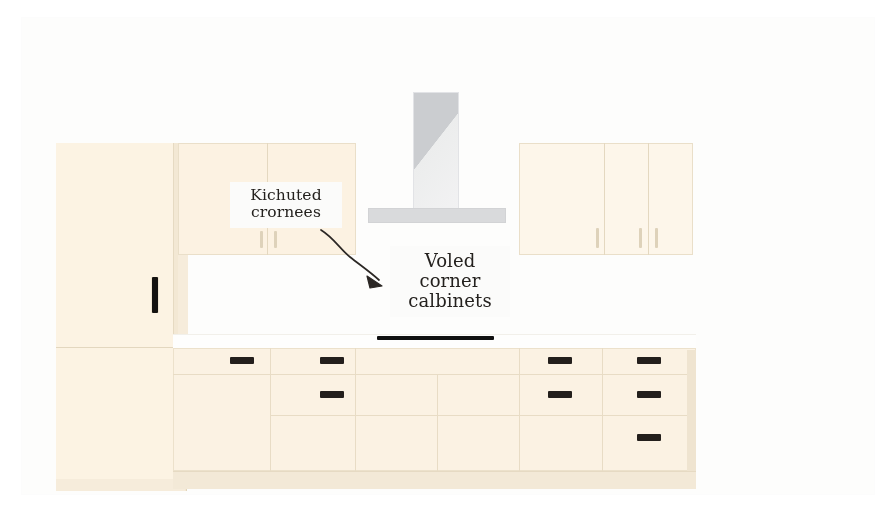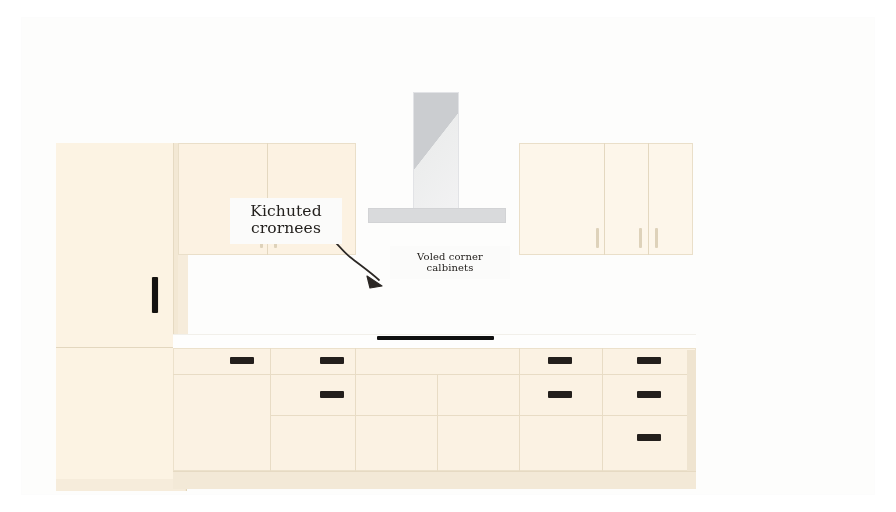--- a/index.html
+++ b/index.html
@@ -131,21 +131,21 @@
     color: #24211e;
     font-family: "DejaVu Serif", serif;
     font-size: 15px;
     line-height: 1.12;
     text-align: center;
     padding: 5px 8px 6px 8px;
     white-space: pre-line;
     letter-spacing: 0.1px;
   }
   .anno.a1 { font-size: 15.5px; }
-  .anno.a2 { font-size: 10px; }
+  .anno.a2 { font-size: 18px; }
   svg.arrow {
     position: absolute;
     overflow: visible;
     pointer-events: none;
   }
 </style>
 </head>
 <body>
 
 <div id="scene">
@@ -203,20 +203,20 @@
     <div class="piece side-edge" style="left:665px; top:332px; width:9px; height:139px;"></div>
 
     <div class="piece toekick" style="left:151px; top:453px; width:523px; height:18px;"></div>
     <div class="piece" style="left:34px; top:461px; width:117px; height:12px; background:#f6ecdb;"></div>
 
     <svg class="arrow" style="left:0; top:0; width:852px; height:476px;">
       <path d="M 299,212 C 312,220 318,231 328,239 C 338,247 347,253 357,262" fill="none" stroke="#2b2724" stroke-width="1.7" stroke-linecap="round" stroke-linejoin="round"></path>
       <path d="M 345,258 L 360,268 L 348,270 Z" fill="#2b2724" stroke="#2b2724" stroke-width="1.2" stroke-linejoin="round"></path>
     </svg>
 
-    <div class="anno a1" style="left:208px; top:180px; width:96px;">Kichuted
+    <div class="anno a1" style="left:208px; top:164px; width:96px;">Kichuted
 crornees</div>
 
     <div class="anno a2" style="left:368px; top:228px; width:104px;">Voled corner
 calbinets</div>
 
   </div>
 </div>
 
 </body></html>

